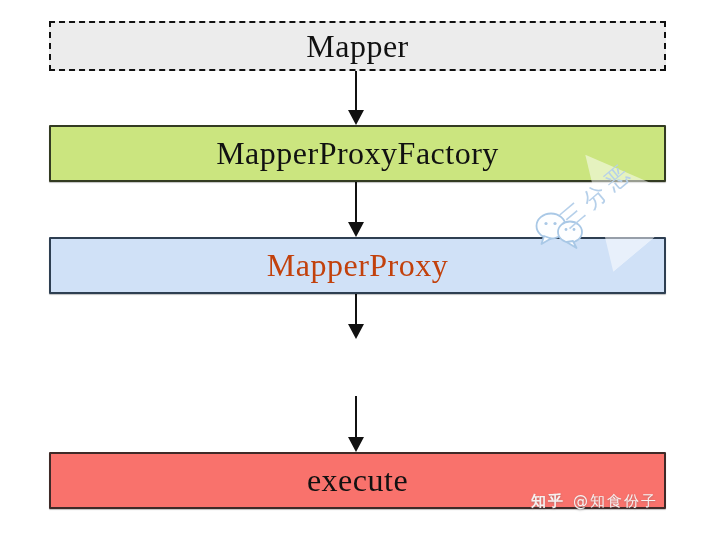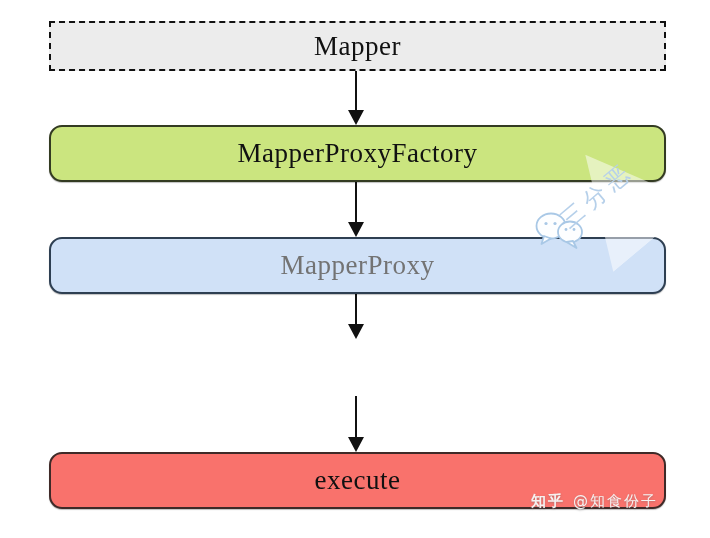--- a/index.html
+++ b/index.html
@@ -14,25 +14,25 @@
   .node {
     position: absolute;
     left: 49px;
     width: 617px;
     box-sizing: border-box;
     border: 2px solid #333;
     display: flex;
     align-items: center;
     justify-content: center;
     color: #111111;
-    font-size: 27px;
+    font-size: 32px;
     letter-spacing: 0.5px;
     z-index: 2;
   }
-  .node.rounded { border-radius: 13px; box-shadow: 0 1px 1px rgba(0,0,0,0.25); }
+  .node.rounded { border-radius: 1px; box-shadow: 0 1px 1px rgba(0,0,0,0.25); }
   .node-mapper          { top: 21px;  height: 50px; }
   .node-proxy-factory   { top: 125px; height: 57px; }
   .node-proxy           { top: 237px; height: 57px; }
   .node-method          { top: 339px; height: 57px; }
   .node-execute         { top: 452px; height: 57px; }
 
   .arrow { position: absolute; left: 348px; width: 16px; z-index: 1; }
   .arrow-1 { top: 71px;  height: 54px; }
   .arrow-2 { top: 182px; height: 55px; }
   .arrow-3 { top: 294px; height: 45px; }
@@ -111,21 +111,21 @@
 
   <div class="node rounded node-proxy-factory" style="background: rgb(203, 229, 127); border-color: rgb(51, 59, 34); border-style: solid; color: rgb(17, 17, 17);">
     <span>MapperProxyFactory</span>
   </div>
 
   <div class="arrow arrow-2">
     <div class="arrow-line" style="background: rgb(17, 17, 17);"></div>
     <div class="arrow-head" style="border-top-color: rgb(17, 17, 17);"></div>
   </div>
 
-  <div class="node rounded node-proxy" style="background: rgb(208, 225, 247); border-color: rgb(46, 63, 82); border-style: solid; color: #737373;">
+  <div class="node rounded node-proxy" style="background: rgb(208, 225, 247); border-color: rgb(46, 63, 82); border-style: solid; color: #c2410c;">
     <span>MapperProxy</span>
   </div>
 
   <div class="arrow arrow-3">
     <div class="arrow-line" style="background: rgb(17, 17, 17);"></div>
     <div class="arrow-head" style="border-top-color: rgb(17, 17, 17);"></div>
   </div>
 
 
   <div class="arrow arrow-4">

